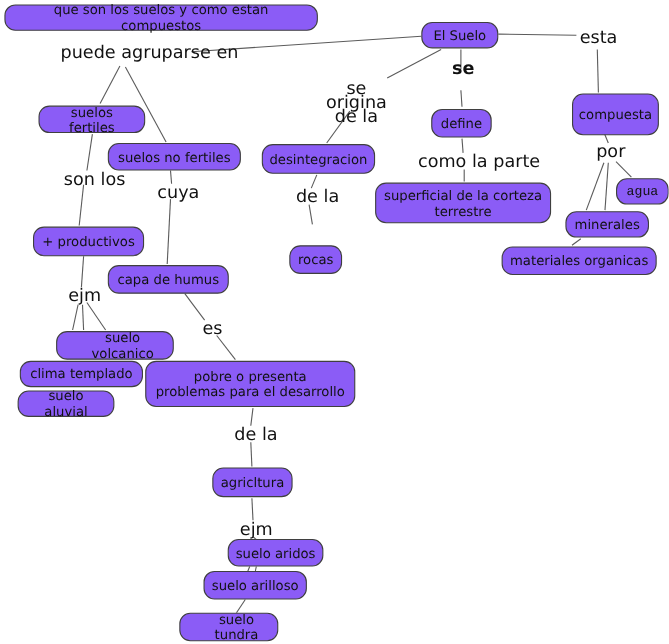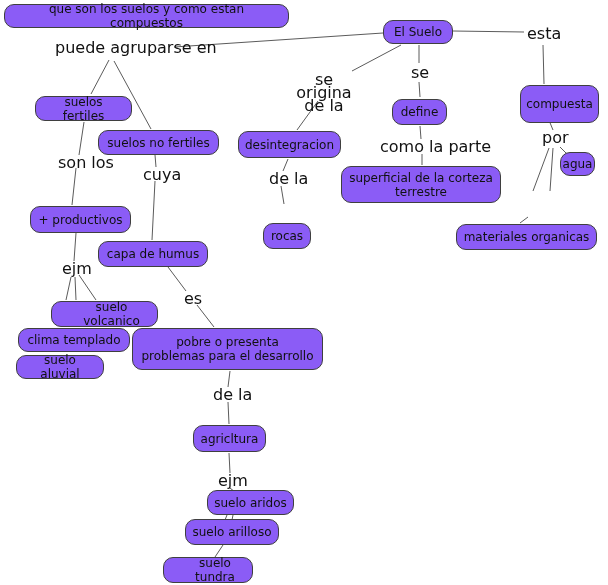--- a/index.html
+++ b/index.html
@@ -91,39 +91,40 @@
   <div class="node" style="left:4px;top:4px;width:285px;height:24px;">que son los suelos y como estan compuestos</div>
   <div class="node" style="left:383px;top:20px;width:70px;height:24px;">El Suelo</div>
   <div class="node" style="left:35px;top:96px;width:97px;height:25px;">suelos fertiles</div>
   <div class="node" style="left:98px;top:130px;width:121px;height:25px;">suelos no fertiles</div>
   <div class="node" style="left:238px;top:131px;width:103px;height:27px;">desintegracion</div>
   <div class="node" style="left:392px;top:99px;width:55px;height:26px;">define</div>
   <div class="node" style="left:504px;top:85px;width:79px;height:38px;margin-left:16px;">compuesta</div>
   <div class="node" style="left:341px;top:166px;width:160px;height:37px;">superficial de la corteza
 terrestre</div>
   <div class="node" style="left:263px;top:205px;width:48px;height:26px;margin-top:18px;">rocas</div>
-  <div class="node" style="left:560px;top:152px;width:35px;height:24px;">agua</div>
+  <div class="node" style="left:560px;top:162px;width:48px;height:24px;font-family:Liberation Mono, monospace;">agua</div>
+  <div class="node" style="left:514px;top:192px;width:76px;height:24px;">minerales</div>
   <div class="node" style="left:456px;top:224px;width:141px;height:26px;">materiales organicas</div>
   <div class="node" style="left:30px;top:206px;width:101px;height:27px;">+ productivos</div>
   <div class="node" style="left:98px;top:241px;width:110px;height:26px;">capa de humus</div>
   <div class="node" style="left:51px;top:301px;width:107px;height:26px;padding-left:20px;">suelo volcanico</div>
   <div class="node" style="left:18px;top:328px;width:112px;height:24px;">clima templado</div>
   <div class="node" style="left:16px;top:355px;width:88px;height:24px;">suelo aluvial</div>
   <div class="node" style="left:132px;top:328px;width:191px;height:42px;">pobre o presenta
 problemas para el desarrollo</div>
   <div class="node" style="left:193px;top:425px;width:73px;height:27px;">agricltura</div>
   <div class="node" style="left:207px;top:490px;width:87px;height:25px;">suelo aridos</div>
   <div class="node" style="left:185px;top:519px;width:94px;height:26px;">suelo arilloso</div>
   <div class="node" style="left:163px;top:557px;width:90px;height:26px;padding-left:20px;">suelo tundra</div>
 
   <div class="label" style="left:55px;top:41px;">puede agruparse en</div>
   <div class="label" style="left:527px;top:27px;">esta</div>
   <div class="label" style="left:290px;top:73px;width:68px;">se origina
 de la</div>
-  <div class="label" style="left:411px;top:66px;">se</div>
+  <div class="label" style="left:411px;top:55px;font-weight:bold;">se</div>
   <div class="label" style="left:380px;top:140px;">como la parte</div>
   <div class="label" style="left:542px;top:131px;">por</div>
   <div class="label" style="left:58px;top:156px;">son los</div>
   <div class="label" style="left:143px;top:168px;">cuya</div>
   <div class="label" style="left:269px;top:172px;">de la</div>
   <div class="label" style="left:62px;top:262px;">ejm</div>
   <div class="label" style="left:184px;top:292px;">es</div>
   <div class="label" style="left:213px;top:388px;">de la</div>
   <div class="label" style="left:218px;top:474px;">ejm</div>
 

